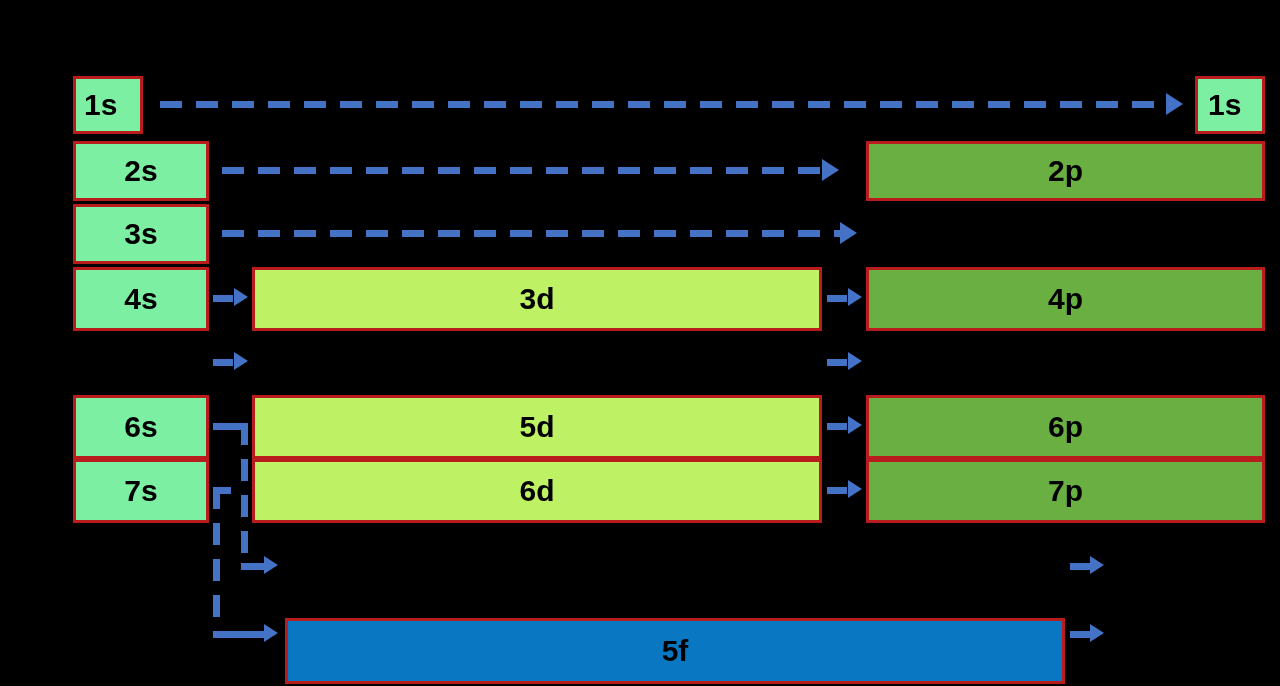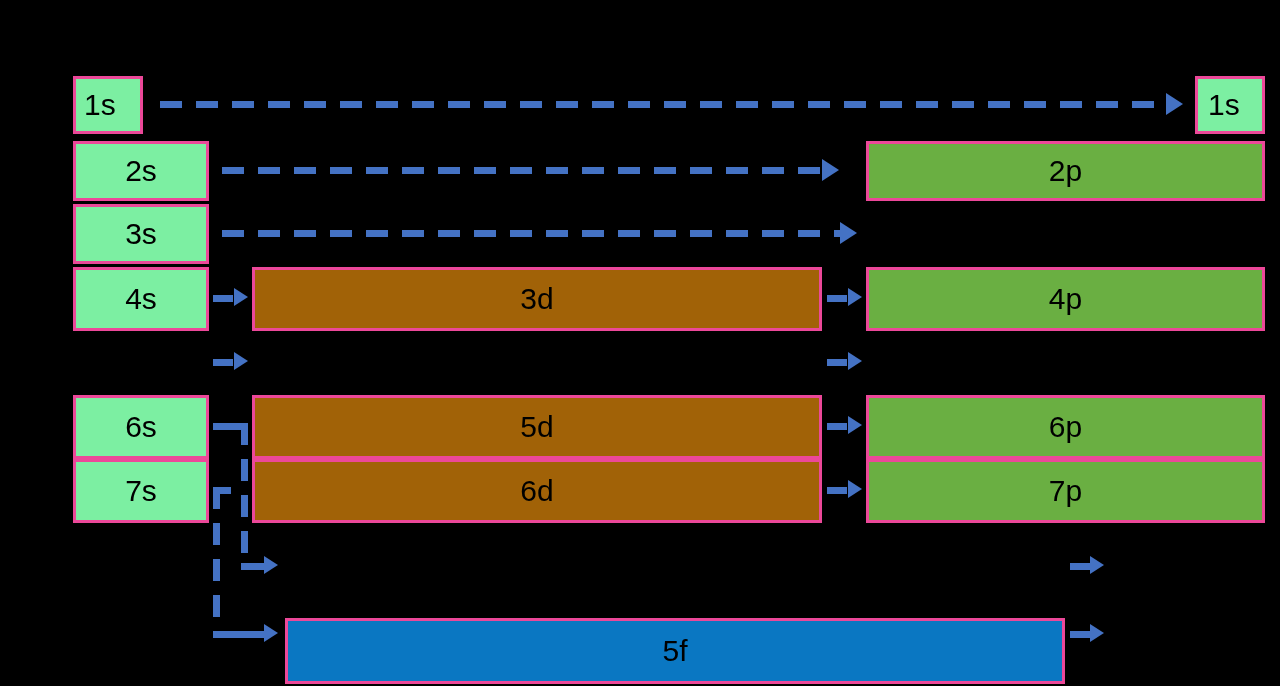--- a/index.html
+++ b/index.html
@@ -9,34 +9,34 @@
     overflow:hidden;
     font-family:"Liberation Sans", sans-serif;
   }
   #stage {
     position:relative;
     width:1280px; height:686px;
     background:#000;
   }
   .cell {
     position:absolute;
-    border:3px solid #ec4899;
+    border:3px solid #b91c1c;
     display:flex;
     align-items:center;
     justify-content:center;
-    font-weight:normal;
+    font-weight:bold;
     font-size:30px;
     color:#000;
     letter-spacing:0px;
     line-height:1;
     user-select:none;
   }
   .s-cell  { background:#7CEFA2; }
   .p-cell  { background:#6AAF42; }
-  .d-cell  { background:#a16207; }
+  .d-cell  { background:#bef264; }
   .f-cell  { background:#0A77C2; }
   .cell-1s-left  { font-size:30px; justify-content:flex-start; padding-left:8px; }
   .cell-1s-right { font-size:30px; justify-content:flex-start; padding-left:10px; }
 
   
   .seg-h {
     position:absolute;
     height:7px;
     background-image:linear-gradient(to right,#4472C4 0 22px, transparent 22px 36px);
     background-size:36px 7px;

